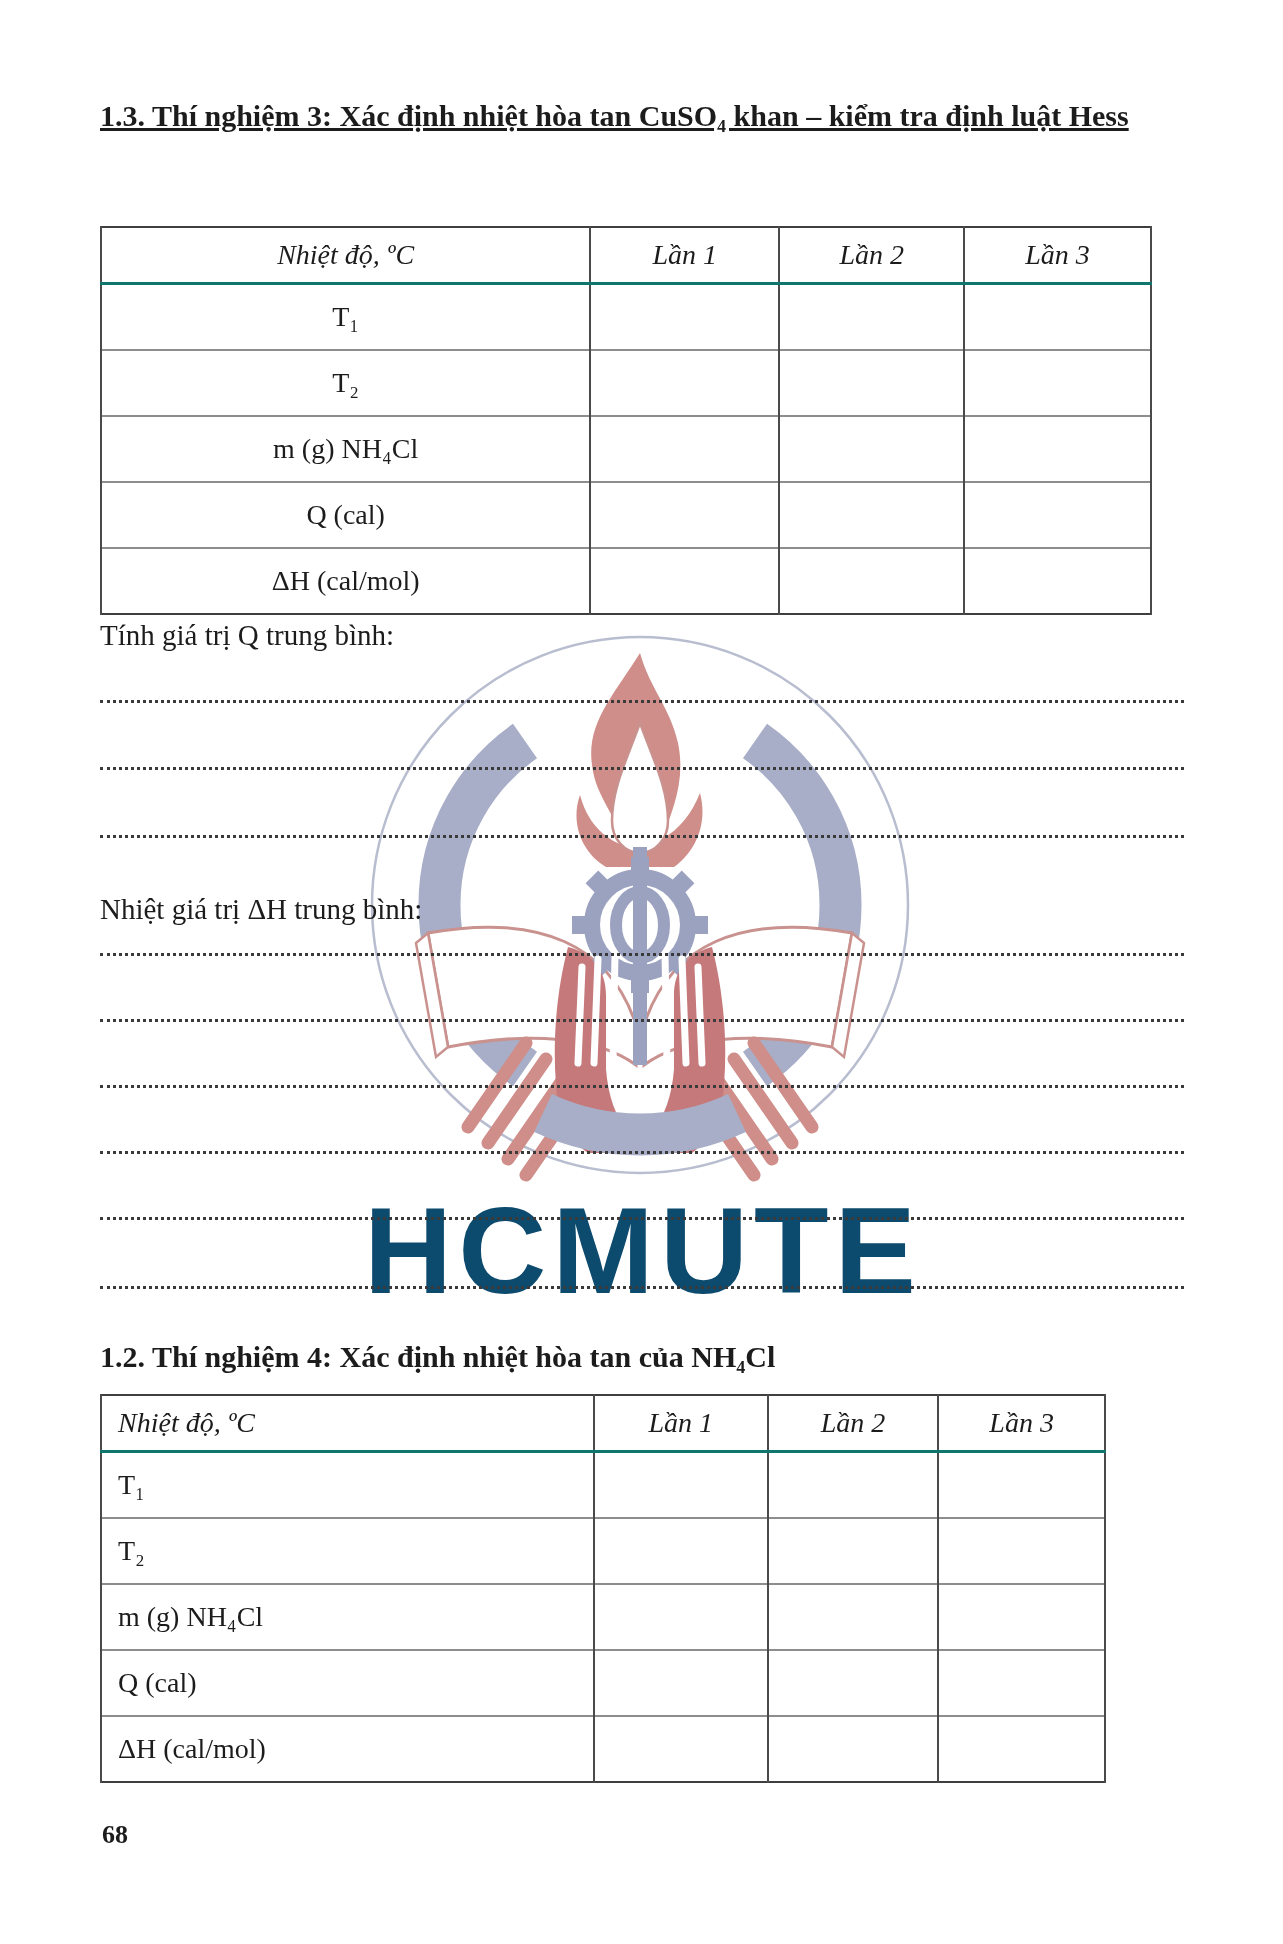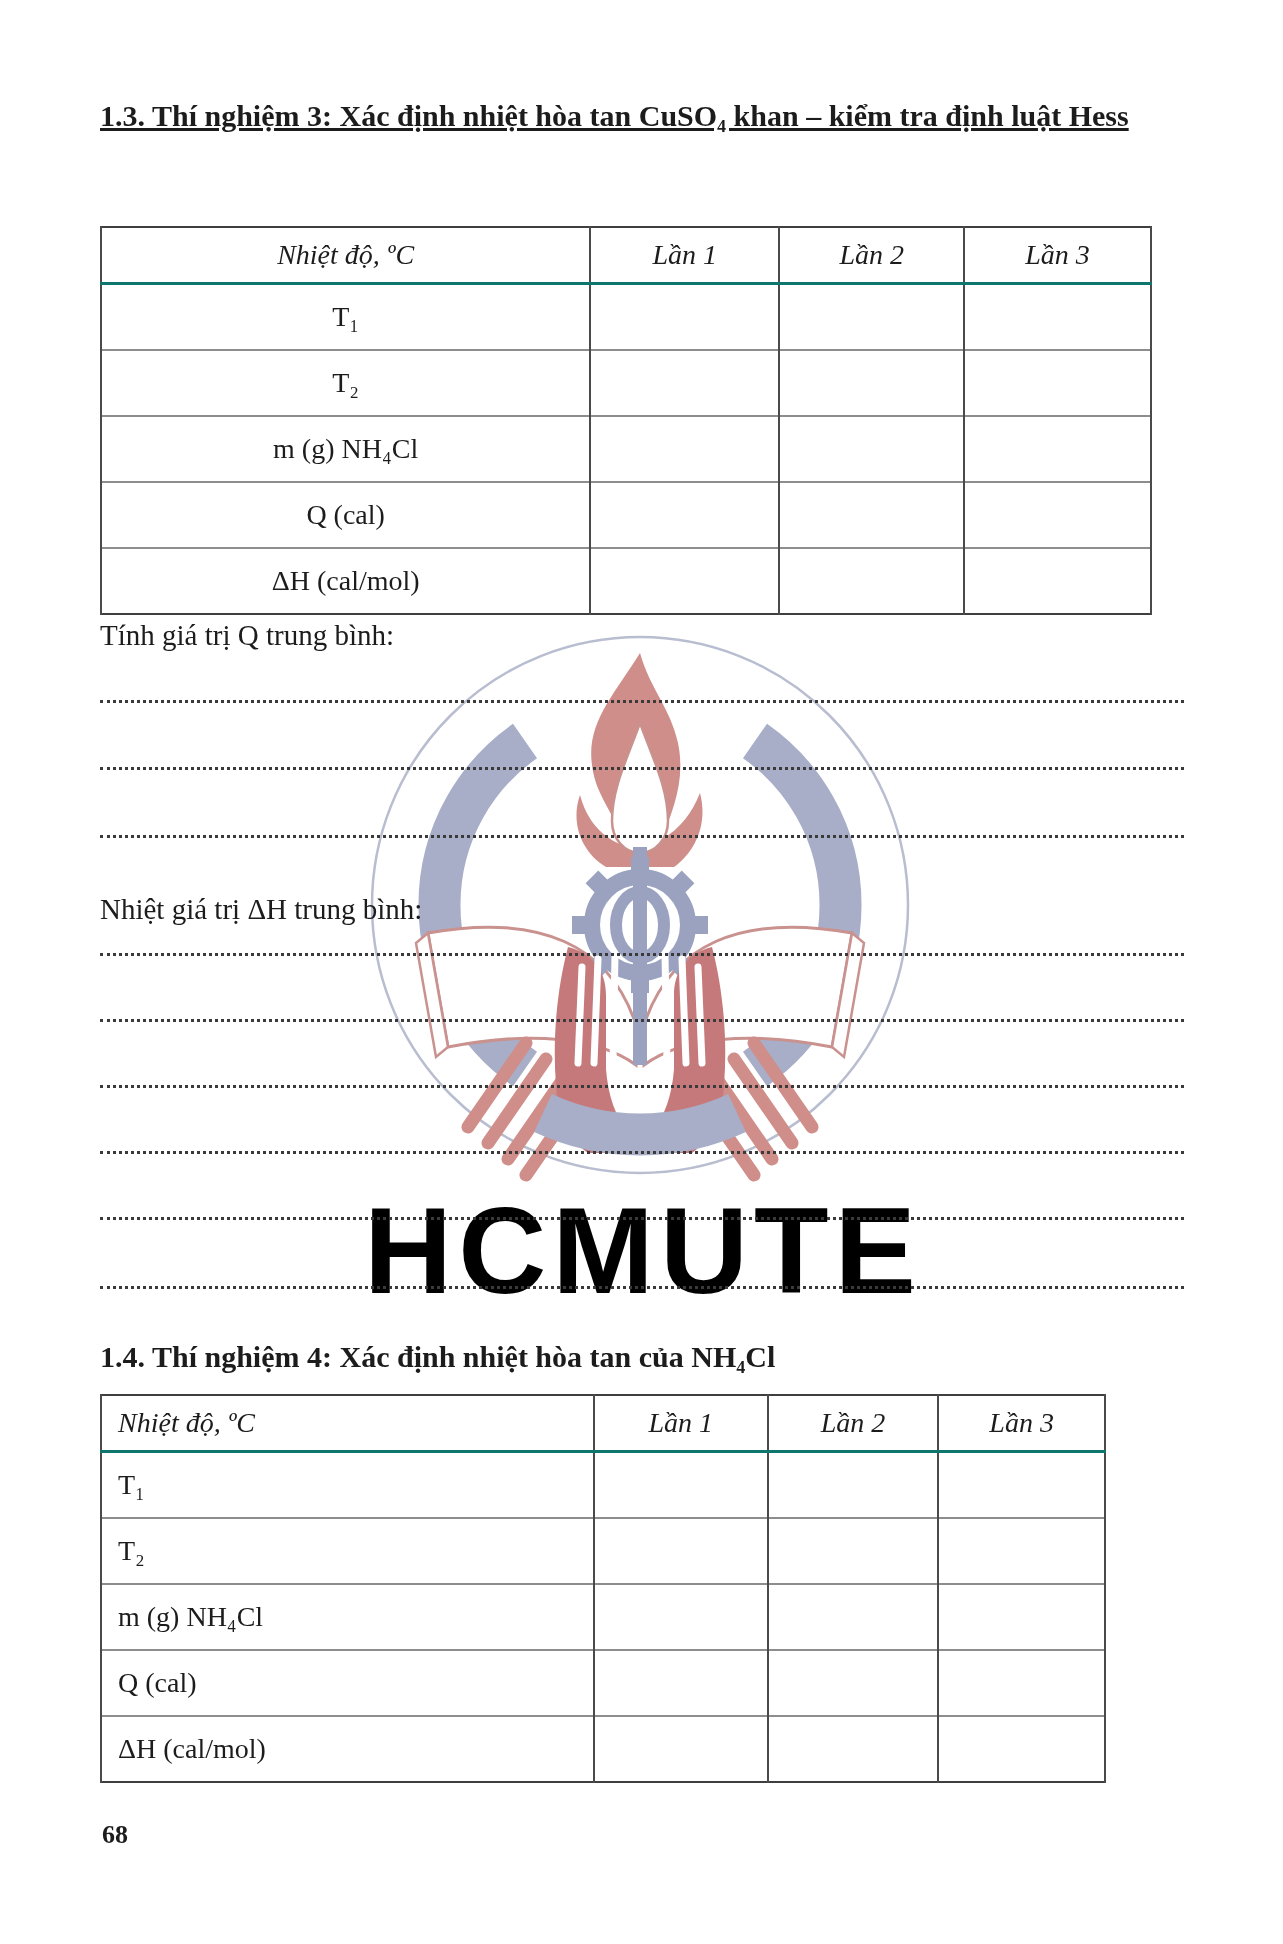--- a/index.html
+++ b/index.html
@@ -105,21 +105,21 @@
           <path d="M268,364 L264,468"></path>
           <path d="M285,360 L283,468"></path>
           <path d="M368,372 L372,468"></path>
           <path d="M352,364 L356,468"></path>
           <path d="M335,360 L337,468"></path>
         </g>
       </g>
 
       <path d="M213,518 A230,230 0 0,0 407,518" fill="none" stroke-width="42" stroke="#a8aec7"></path>
     </svg>
-    <div class="wm-text" style="color: #000000;">HCMUTE</div>
+    <div class="wm-text" style="color: #0c4a6e;">HCMUTE</div>
   </div>
 
   <div class="content">
 
     <div class="heading" id="heading-1-3">1.3. Thí nghiệm 3: Xác định nhiệt hòa tan CuSO₄ khan – kiểm tra định luật Hess</div>
 
     <table id="table-1">
       <colgroup>
         <col style="width:46.6%">
           <col style="width:18.0%">
@@ -176,21 +176,21 @@
 
     <div class="prompt" id="prompt-dh">Nhiệt giá trị ΔH trung bình:</div>
 
     <div class="dotline" style="top:953px"></div>
     <div class="dotline" style="top:1019px"></div>
     <div class="dotline" style="top:1085px"></div>
     <div class="dotline" style="top:1151px"></div>
     <div class="dotline" style="top:1217px"></div>
     <div class="dotline" style="top:1286px"></div>
 
-    <div class="heading" id="heading-1-4">1.4. Thí nghiệm 4: Xác định nhiệt hòa tan của NH₄Cl</div>
+    <div class="heading" id="heading-1-4">1.2. Thí nghiệm 4: Xác định nhiệt hòa tan của NH₄Cl</div>
 
     <table id="table-2">
       <colgroup>
         <col style="width:49.1%">
           <col style="width:17.3%">
         <col style="width:17.0%">
           <col style="width:16.6%">
       </colgroup>
     <thead>
           <tr>

